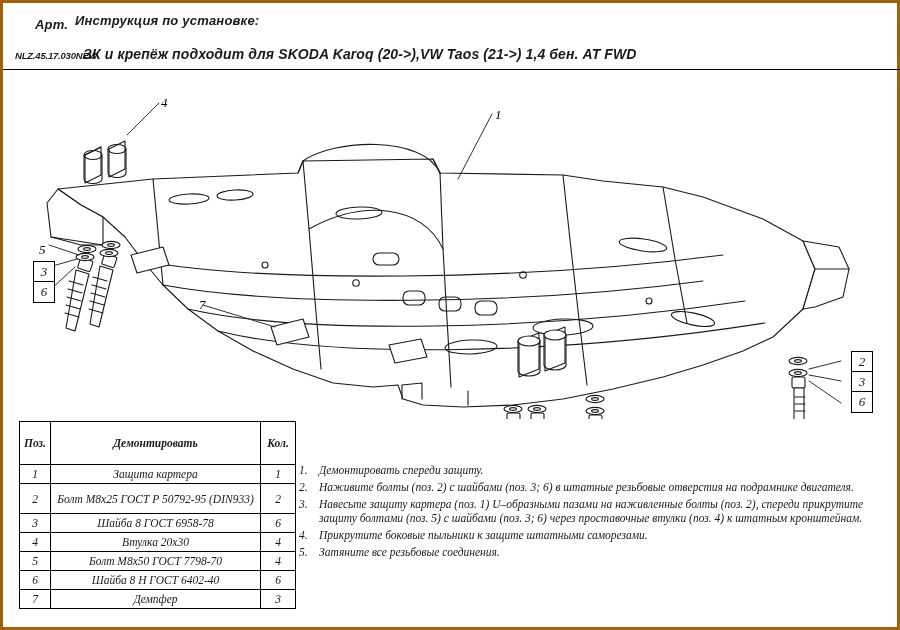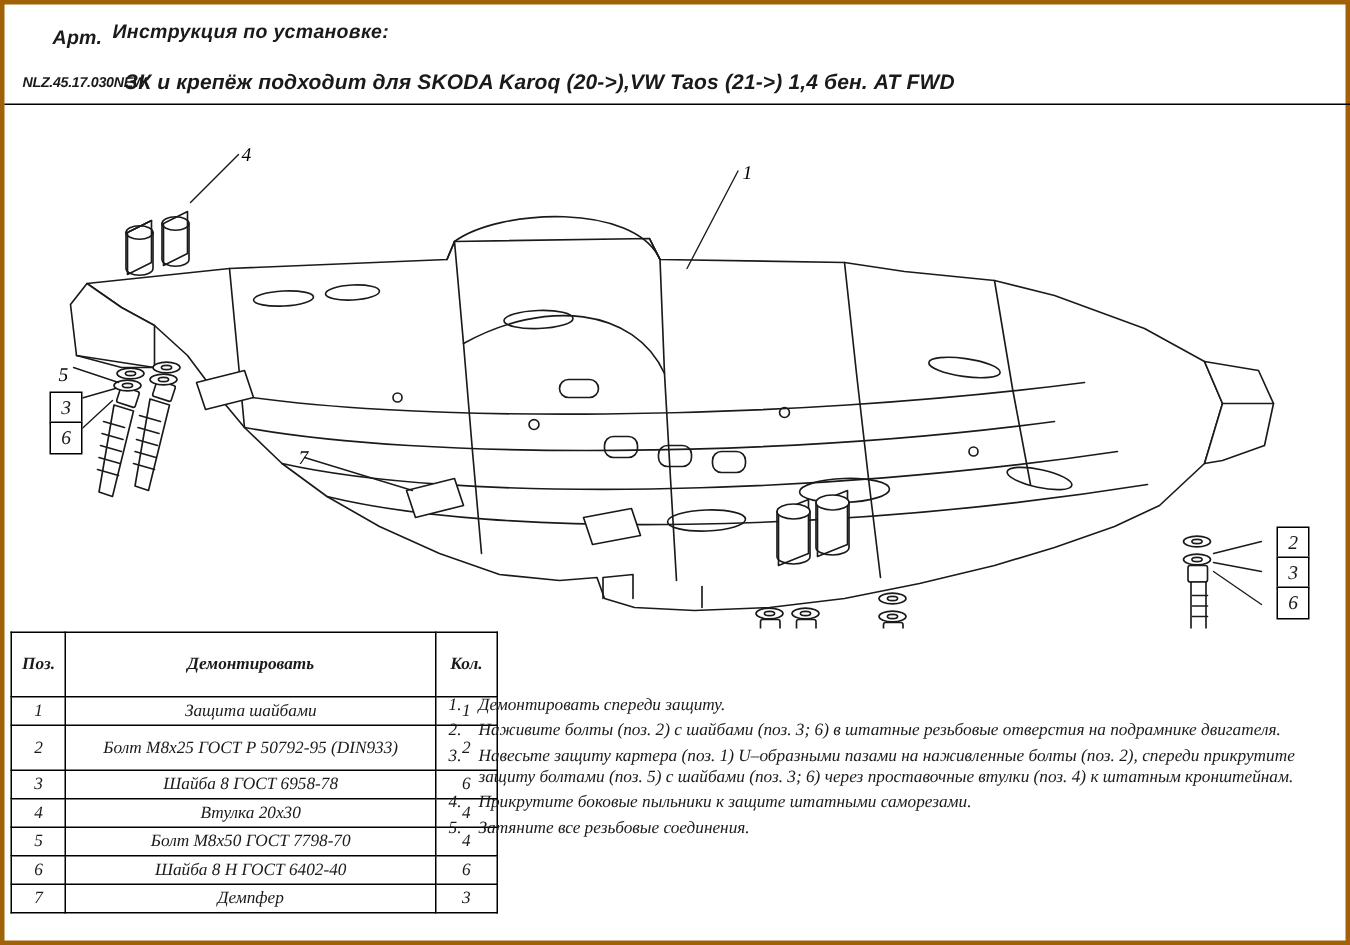--- a/index.html
+++ b/index.html
@@ -92,23 +92,23 @@
     line-height: 20px;
     text-align: center;
     font-family: "Liberation Serif", serif;
     font-size: 13px;
     font-style: italic;
     background: #fff;
   }
   
   #parts {
     position: absolute;
-    left: 4px;
+    left: 16px;
     top: 418px;
-    width: 325px;
+    width: 277px;
     border-collapse: collapse;
     font-family: "Liberation Serif", serif;
     font-size: 11.5px;
     font-style: italic;
   }
   #parts th, #parts td {
     border: 1px solid #000;
     text-align: center;
     padding: 1px 2px;
   }
@@ -318,21 +318,21 @@
     <thead>
       <tr>
         <th>Поз.</th>
         <th>Демонтировать</th>
         <th>Кол.</th>
       </tr>
     </thead>
     <tbody>
       <tr>
         <td class="pos">1</td>
-        <td class="nm">Защита шайбами</td>
+        <td class="nm">Защита картера</td>
         <td class="qty">1</td>
       </tr>
       <tr style="height:30px">
         <td class="pos">2</td>
         <td class="nm">Болт М8х25 ГОСТ Р 50792-95 (DIN933)</td>
         <td class="qty">2</td>
       </tr>
       <tr>
         <td class="pos">3</td>
         <td class="nm">Шайба 8 ГОСТ 6958-78</td>

